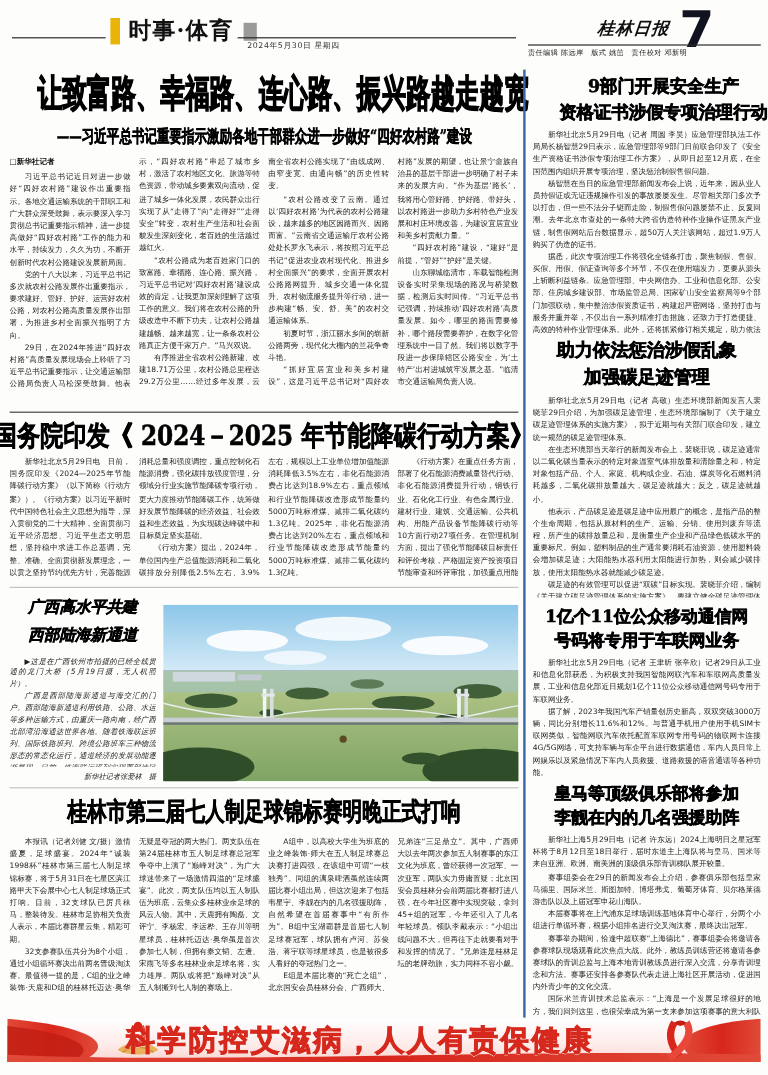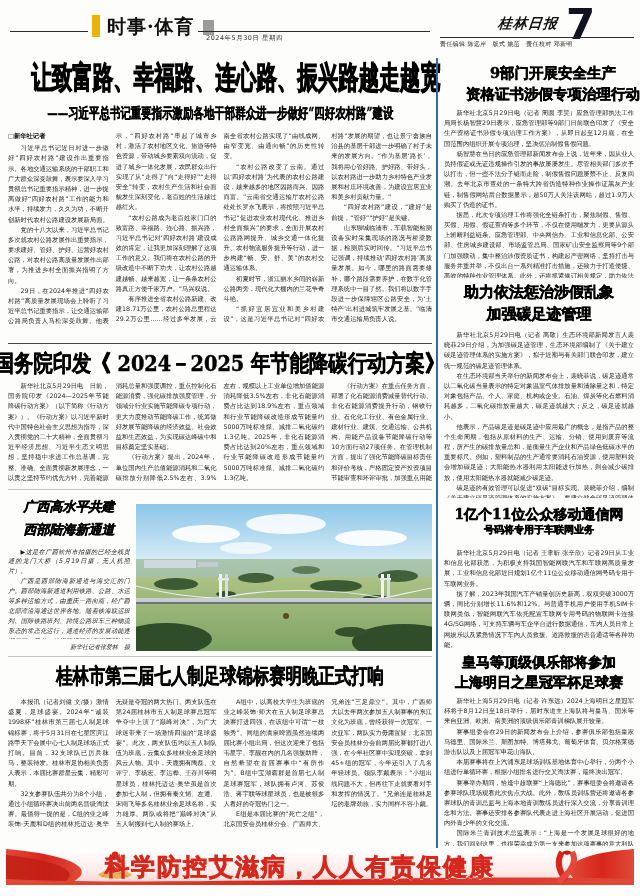--- a/index.html
+++ b/index.html
@@ -171,30 +171,30 @@
   </div>
   <div class="abs sbody" style="left:444px;top:330px;width:190px;height:168px;">
       <p class="para">新华社北京5月29日电（记者 高敬）生态环境部新闻发言人裴晓菲29日介绍，为加强碳足迹管理，生态环境部编制了《关于建立碳足迹管理体系的实施方案》，拟于近期与有关部门联合印发，建立统一规范的碳足迹管理体系。</p>
       <p class="para">在生态环境部当天举行的新闻发布会上，裴晓菲说，碳足迹通常以二氧化碳当量表示的特定对象温室气体排放量和清除量之和，特定对象包括产品、个人、家庭、机构或企业。石油、煤炭等化石燃料消耗越多，二氧化碳排放量越大，碳足迹就越大；反之，碳足迹就越小。</p>
       <p class="para">他表示，产品碳足迹是碳足迹中应用最广的概念，是指产品的整个生命周期，包括从原材料的生产、运输、分销、使用到废弃等流程，所产生的碳排放量总和，是衡量生产企业和产品绿色低碳水平的重要标尺。例如，塑料制品的生产通常要消耗石油资源，使用塑料袋会增加碳足迹；大阳能热水器利用太阳能进行加热，则会减少碳排放，使用太阳能热水器就能减少碳足迹。</p>
       <p class="para">碳足迹的有效管理可以促进“双碳”目标实现。裴晓菲介绍，编制《关于建立碳足迹管理体系的实施方案》，要建立健全碳足迹管理体系，构建多方参与的工作格局，推动产品碳足迹规则国际互信，开展碳足迹提升管理能力建设水平。要加强产品碳足迹核算能力建设，规范专业服务，培育专业化人才队伍和机构，强化数据质量、数据安全管理以及知识产权保护。</p>
     </div>
 
   <div class="abs sidebar-head" style="left:444px;top:504px;width:190px;">
     <div class="serif-head" style="font-size:14px;">1亿个11位公众移动通信网</div>
-    <div class="serif-head" style="font-size:10px;font-family:Liberation Mono, monospace;">号码将专用于车联网业务</div>
+    <div class="serif-head" style="font-size:14px;">号码将专用于车联网业务</div>
   </div>
   <div class="abs sbody" style="left:444px;top:548px;width:190px;height:100px;">
       <p class="para">新华社北京5月29日电（记者 王聿昕 张辛欣）记者29日从工业和信息化部获悉，为积极支持我国智能网联汽车和车联网高质量发展，工业和信息化部近日规划1亿个11位公众移动通信网号码专用于车联网业务。</p>
       <p class="para">据了解，2023年我国汽车产销量创历史新高，双双突破3000万辆，同比分别增长11.6%和12%。与普通手机用户使用手机SIM卡联网类似，智能网联汽车依托配置车联网专用号码的物联网卡连接4G/5G网络，可支持车辆与车企平台进行数据通信，车内人员日常上网娱乐以及紧急情况下车内人员救援、道路救援的语音通话等各种功能。</p>
     </div>
 
   <div class="abs sidebar-head" style="left:444px;top:652px;width:190px;">
     <div class="serif-head" style="font-size:14px;">皇马等顶级俱乐部将参加</div>
-    <div class="serif-head" style="font-size:14px;">上海明日之星冠军杯足球赛</div>
+    <div class="serif-head" style="font-size:14px;">李靓在内的几名强援助阵</div>
   </div>
   <div class="abs sbody" style="left:444px;top:696px;width:190px;height:150px;">
       <p class="para">新华社上海5月29日电（记者 许东远）2024上海明日之星冠军杯将于8月12日至18日举行，届时东道主上海队将与皇马、国米等来自亚洲、欧洲、南美洲的顶级俱乐部青训梯队展开较量。</p>
       <p class="para">赛事组委会在29日的新闻发布会上介绍，参赛俱乐部包括皇家马德里、国际米兰、斯图加特、博塔弗戈、葡萄牙体育、贝尔格莱德游击队以及上届冠军申花山海队。</p>
       <p class="para">本届赛事将在上汽浦东足球场训练基地体育中心举行，分两个小组进行单循环赛，根据小组排名进行交叉淘汰赛，最终决出冠军。</p>
       <p class="para">赛事举办期间，恰逢中超联赛“上海德比”，赛事组委会将邀请各参赛球队现场观看此次焦点大战。此外，教练员训练营还将邀请各参赛球队的青训总监与上海本地青训教练员进行深入交流，分享青训理念和方法。赛事还安排各参赛队代表走进上海社区开展活动，促进国内外青少年的文化交流。</p>
       <p class="para">国际米兰青训技术总监表示：“上海是一个发展足球很好的地方，我们回到这里，也很荣幸成为第一支来参加这项赛事的意大利队伍。这项赛事给我们提供了和国际上不同足球队交流的机会，也有利于进一步提升我们自己球员的水平。”</p>
     </div>
 
   <div class="banner">

